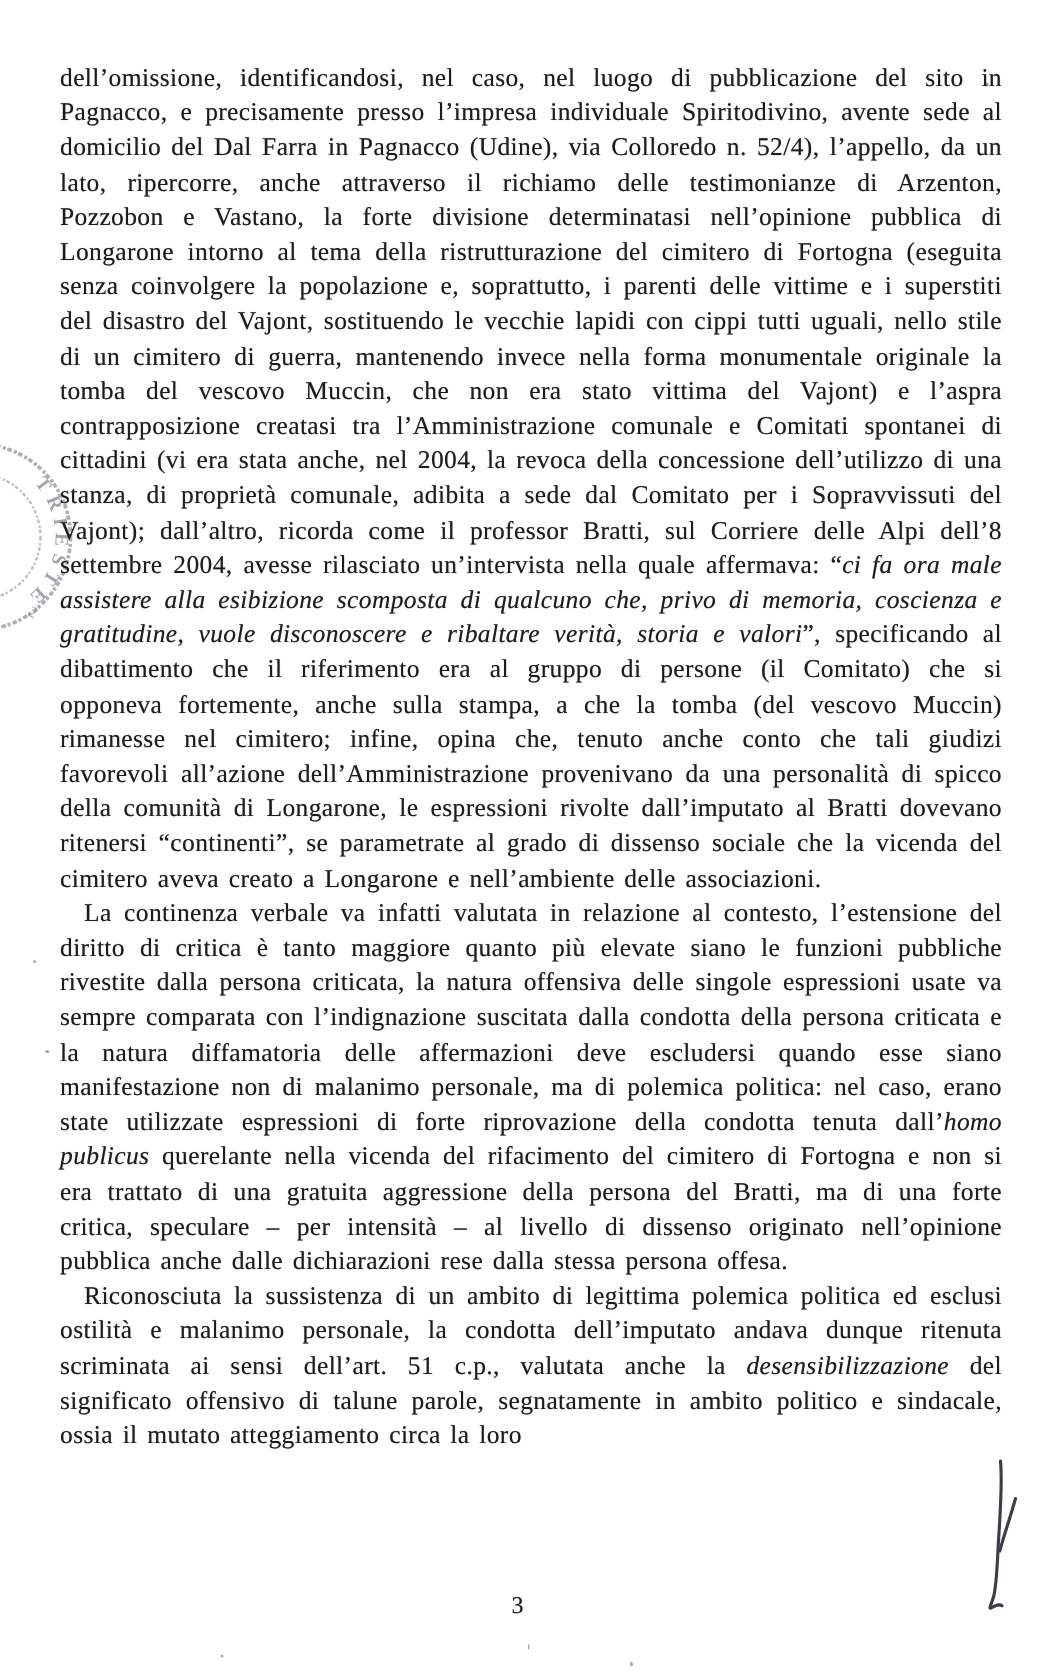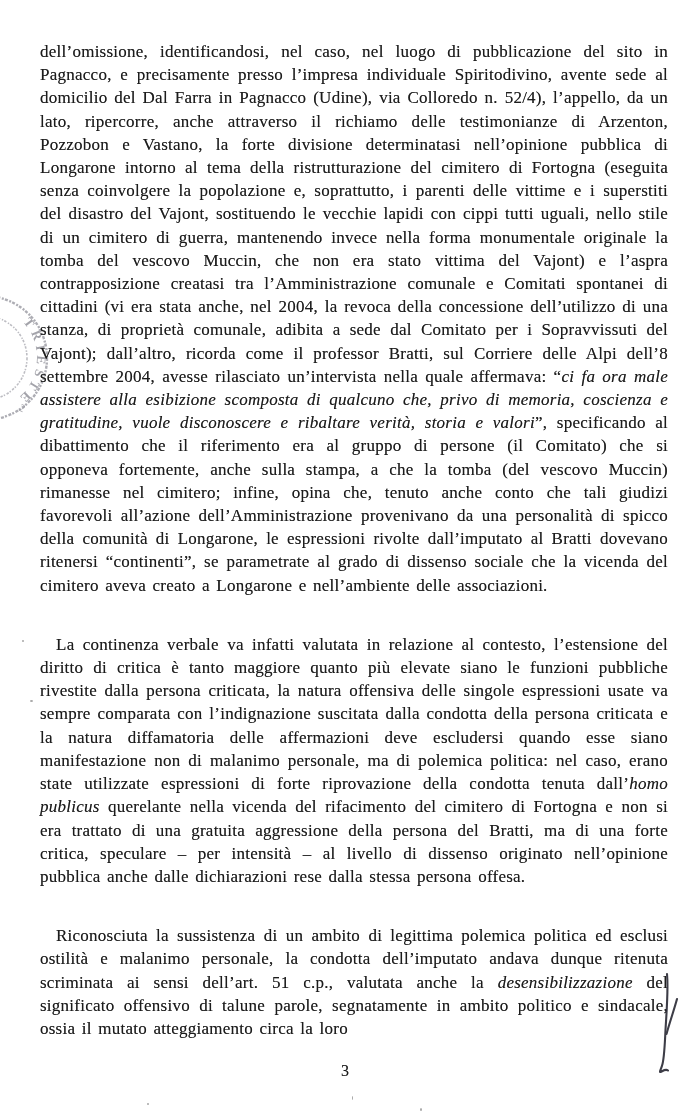--- a/index.html
+++ b/index.html
@@ -28,21 +28,20 @@
     margin: 0;
     font-size: 17px;
     line-height: 23.2px;
     text-align: justify;
     letter-spacing: 0.25px;
     word-spacing: 2px;
     text-shadow: 0 0 0.6px rgba(25,25,25,0.55);
   }
   .para.indented {
     text-indent: 16px;
-    margin-top: 36px;
   }
   .italic {
     font-style: italic;
   }
   .page-number {
     position: absolute;
     left: 330px;
     top: 1062px;
     width: 30px;
     text-align: center;

